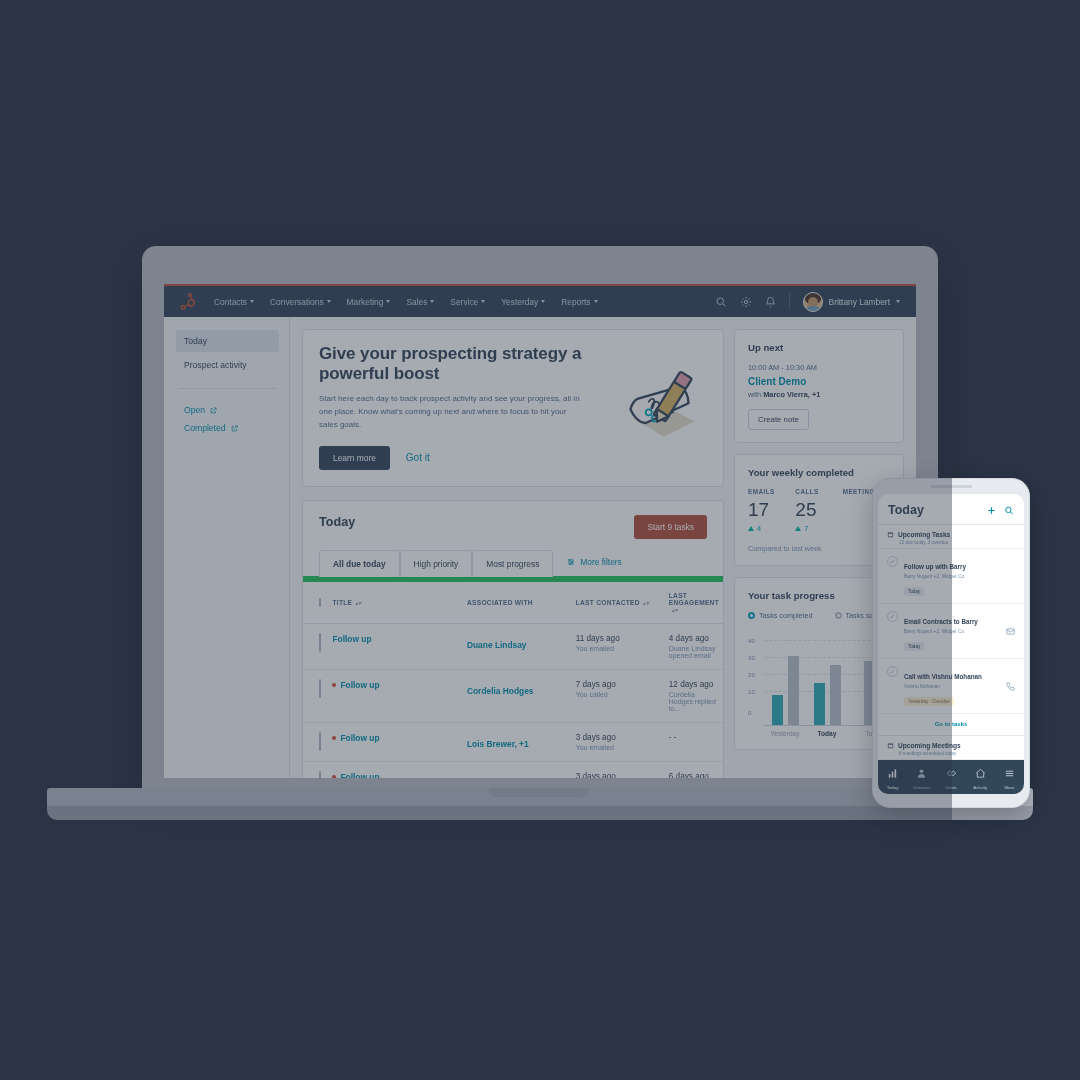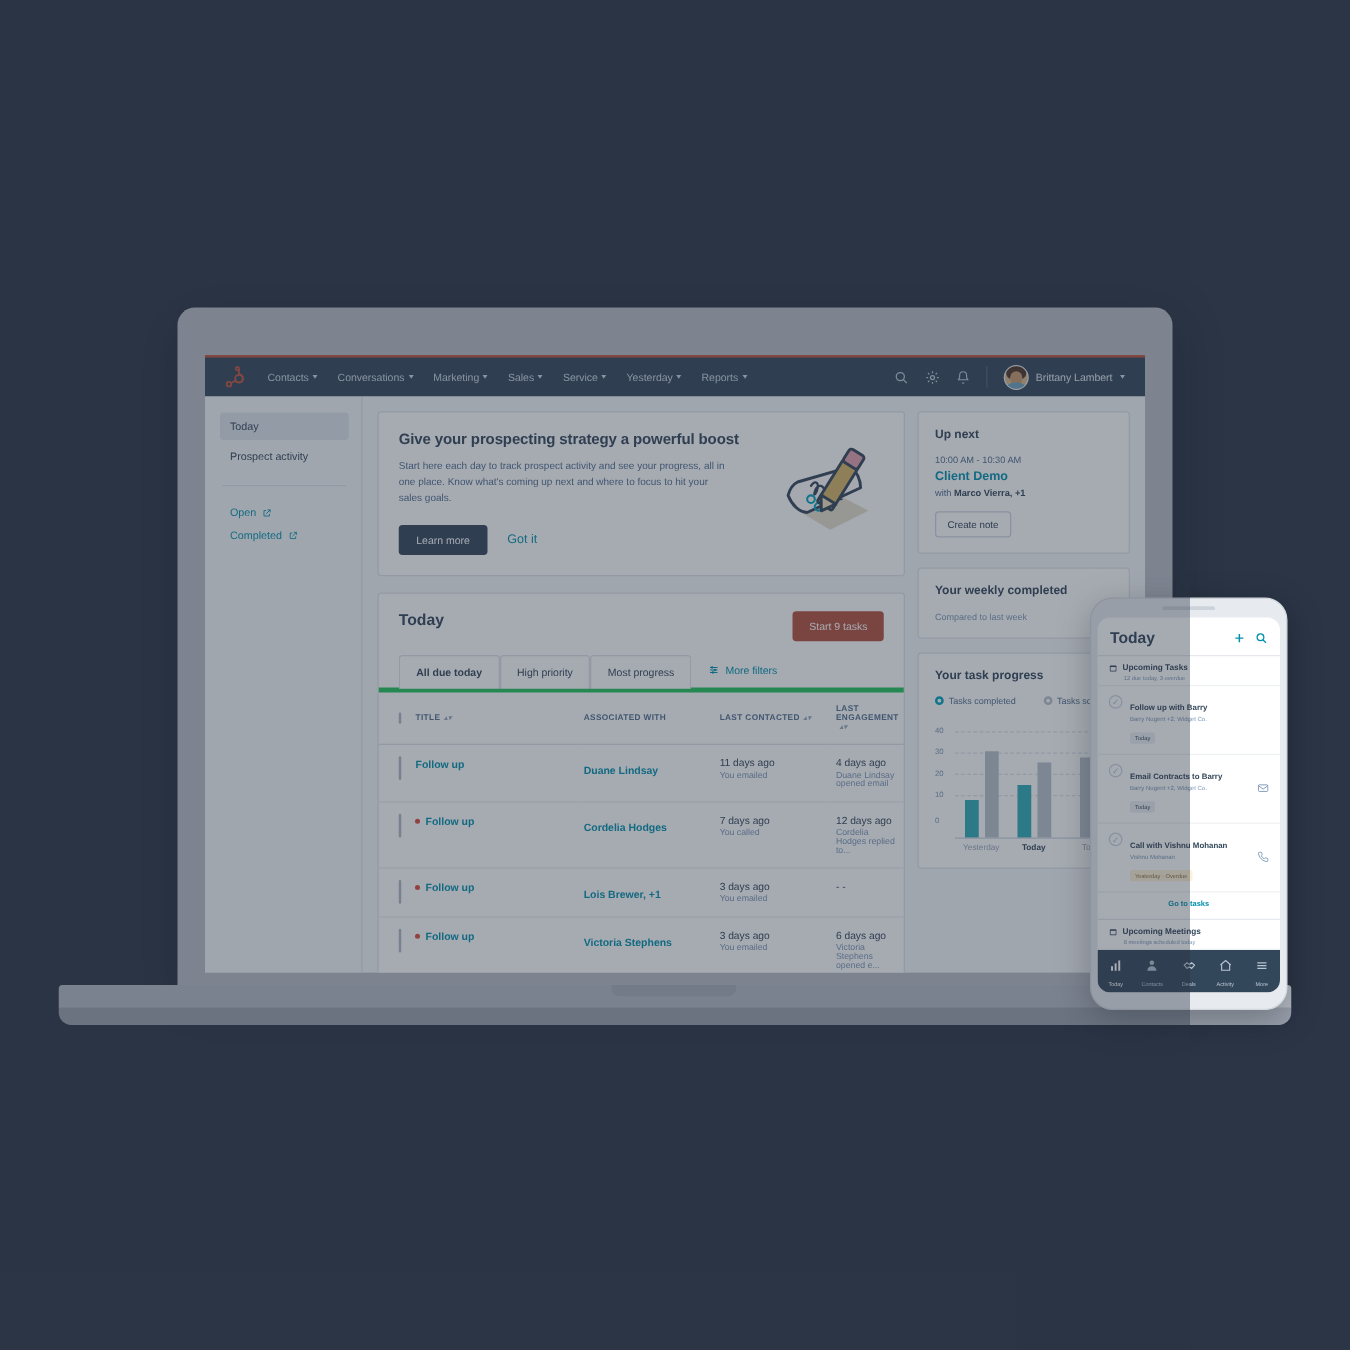--- a/index.html
+++ b/index.html
@@ -70,32 +70,32 @@
   .ext { width: 7px; height: 7px; }
 
   
   #main { flex: 1; padding: 12px 10px 0 12px; min-width: 0; }
 
   .card { background: #fff; border: 1px solid #dfe3eb; border-radius: 3px; }
 
   
   #promo { padding: 14px 16px 16px 16px; display: flex; position: relative; margin-bottom: 13px; }
   #promo-text { flex: 1; padding-right: 8px; }
-  #promo h2 { font-size: 12px; color: #33475b; font-weight: 700; margin-bottom: 9px; letter-spacing:-.1px;}
+  #promo h2 { font-size: 17px; color: #33475b; font-weight: 700; margin-bottom: 9px; letter-spacing:-.1px;}
   #promo p { font-size: 8px; color: #516f90; line-height: 1.62; max-width: 268px; }
   #promo-actions { margin-top: 14px; display: flex; align-items: center; gap: 16px; }
   .btn-primary { background: #33475b; color: #fff; font-size: 8.4px; padding: 7px 14px; border-radius: 3px; border: none; }
   .btn-link { color: #0091ae; font-size: 10px; background: none; border: none; }
   #promo-illo { width: 92px; height: 84px; flex: none; align-self: center; }
 
   
   #today-head { display: flex; align-items: flex-start; padding: 14px 16px 0 16px; }
   #today-head h2 { font-size: 12.6px; color: #33475b; font-weight: 700; }
   #start-tasks { margin-left: auto; background: #b4503e; color: #fff; font-size: 8.4px; padding: 7px 13px; border-radius: 3px; border: none; }
-  #tabs { display: flex; align-items: center; padding: 0 16px; margin-top: 10px; border-bottom: 4px solid #22c55e; }
+  #tabs { display: flex; align-items: center; padding: 0 16px; margin-top: 10px; border-bottom: 6px solid #22c55e; }
   .tab { font-size: 8.4px; color: #33475b; padding: 8px 13px; border: 1px solid transparent; border-bottom: none; border-radius: 3px 3px 0 0; position: relative; top: 1px; }
   .tab.active { background: #fff; border-color: #dfe3eb; font-weight: 700; }
   .tab.plain { border-color: #dfe3eb; background: #fff; }
   #more-filters { display: flex; align-items: center; gap: 5px; color: #0091ae; font-size: 8.4px; margin-left: 14px; }
 
   table { width: 100%; border-collapse: collapse; }
   th { text-align: left; font-size: 6.6px; color: #516f90; font-weight: 700; letter-spacing: .3px; padding: 10px 4px; border-bottom: 1px solid #dfe3eb; }
   td { padding: 10px 4px; border-bottom: 1px solid #eaeef2; vertical-align: top; }
   .cbcell { width: 26px; padding-left: 16px; }
   .cb { width: 9px; height: 9px; border: 1px solid #b0b9c4; border-radius: 2px; background: #fff; }
@@ -425,20 +425,42 @@
           <div class="rcard">
             <div class="rtitle">Up next</div>
             <div class="mtime">10:00 AM - 10:30 AM</div>
             <div class="mtitle">Client Demo</div>
             <div class="mwith"><span>with </span><b>Marco Vierra, +1</b></div>
             <button class="btn-ghost">Create note</button>
           </div>
 
           <div class="rcard">
             <div class="rtitle">Your weekly completed</div>
+            <div id="kpis">
+              <div class="kpi">
+                <div class="kpi-l">EMAILS</div>
+                <div class="kpi-v">17</div>
+                <div class="kpi-d">
+                    <i class="tri"></i>
+                    <span>4</span>
+                  </div>
+              </div>
+              <div class="kpi">
+                <div class="kpi-l">CALLS</div>
+                <div class="kpi-v">25</div>
+                <div class="kpi-d">
+                    <i class="tri"></i>
+                    <span>7</span>
+                  </div>
+              </div>
+              <div class="kpi">
+                <div class="kpi-l">MEETINGS</div>
+                <div class="kpi-v"></div>
+              </div>
+            </div>
             <div class="compare">Compared to last week</div>
           </div>
 
           <div class="rcard">
             <div class="rtitle">Your task progress</div>
             <div class="legend">
               <span class="leg">
                   <i class="leg-r"></i>
                   <span>Tasks completed</span>
                 </span>

